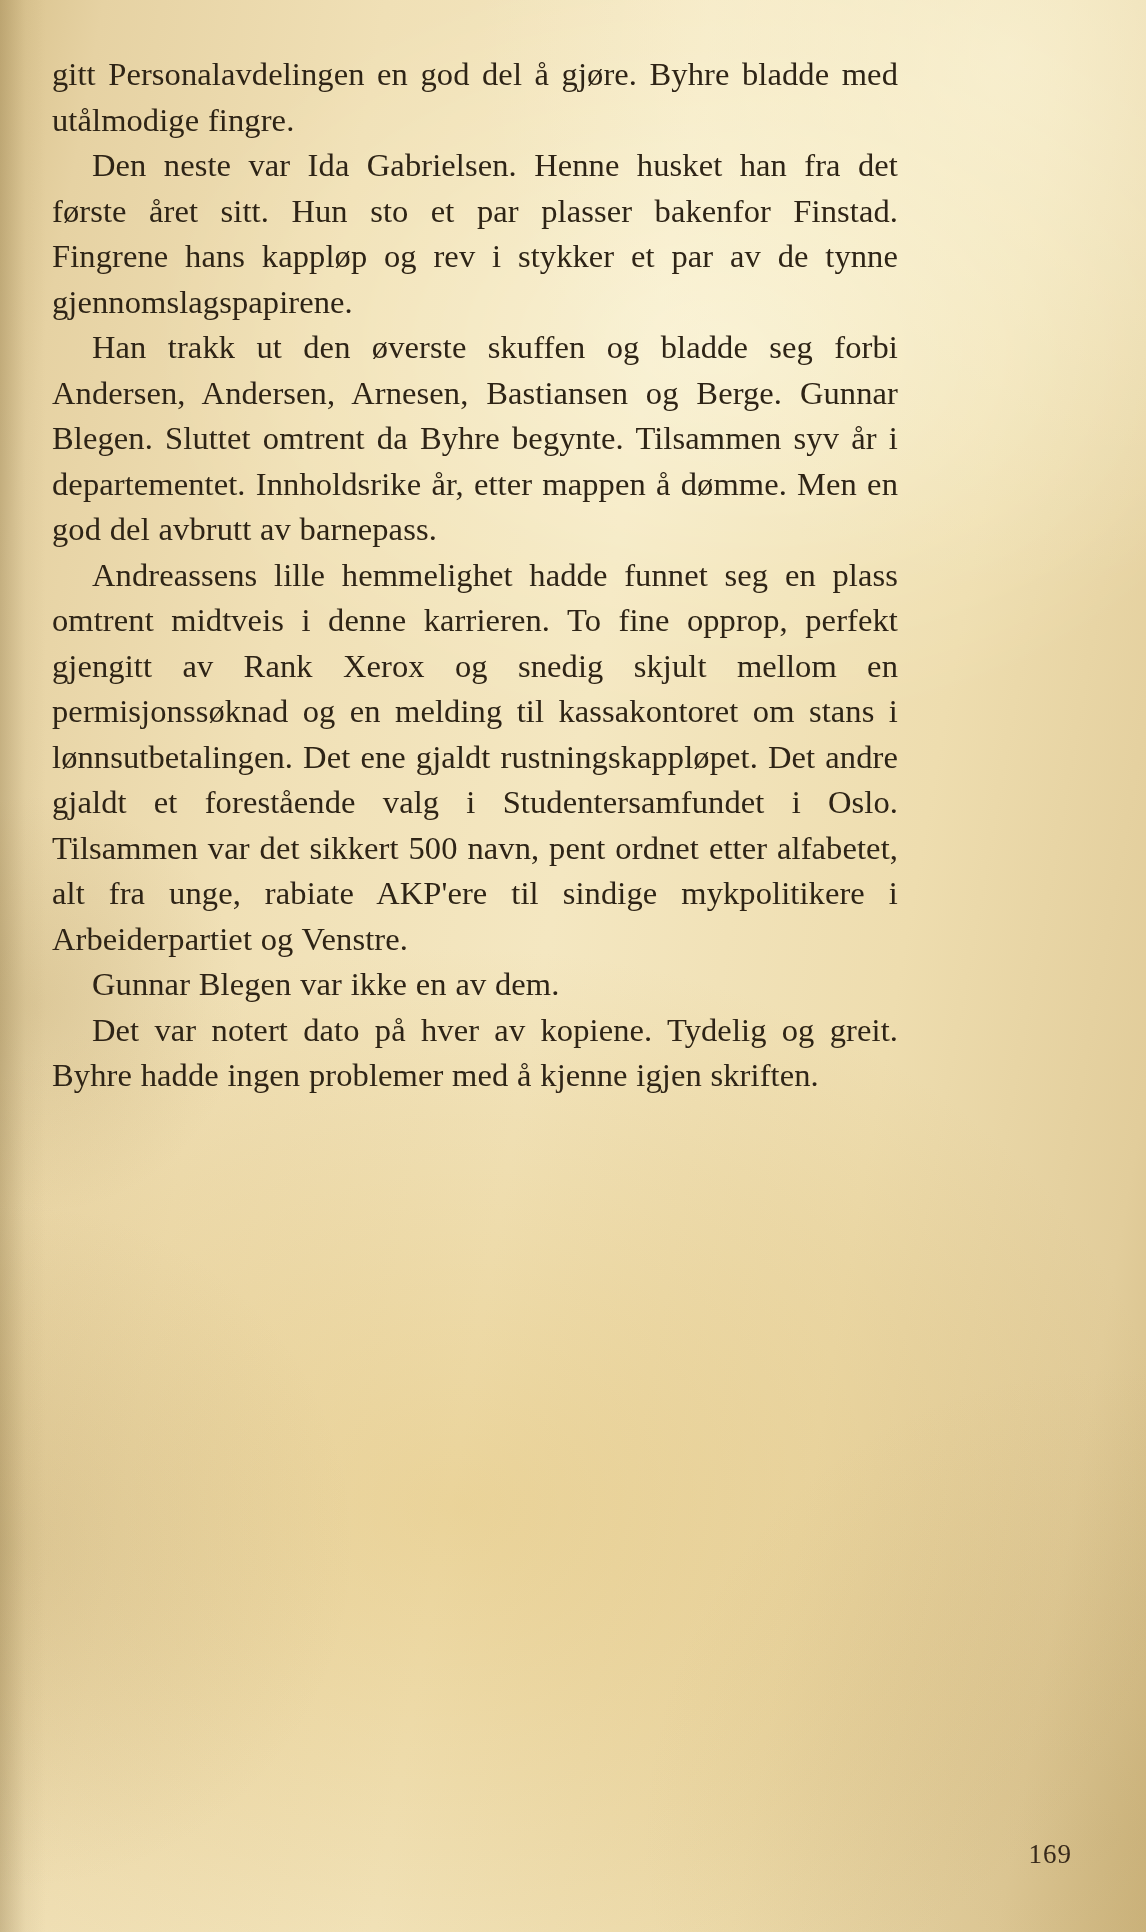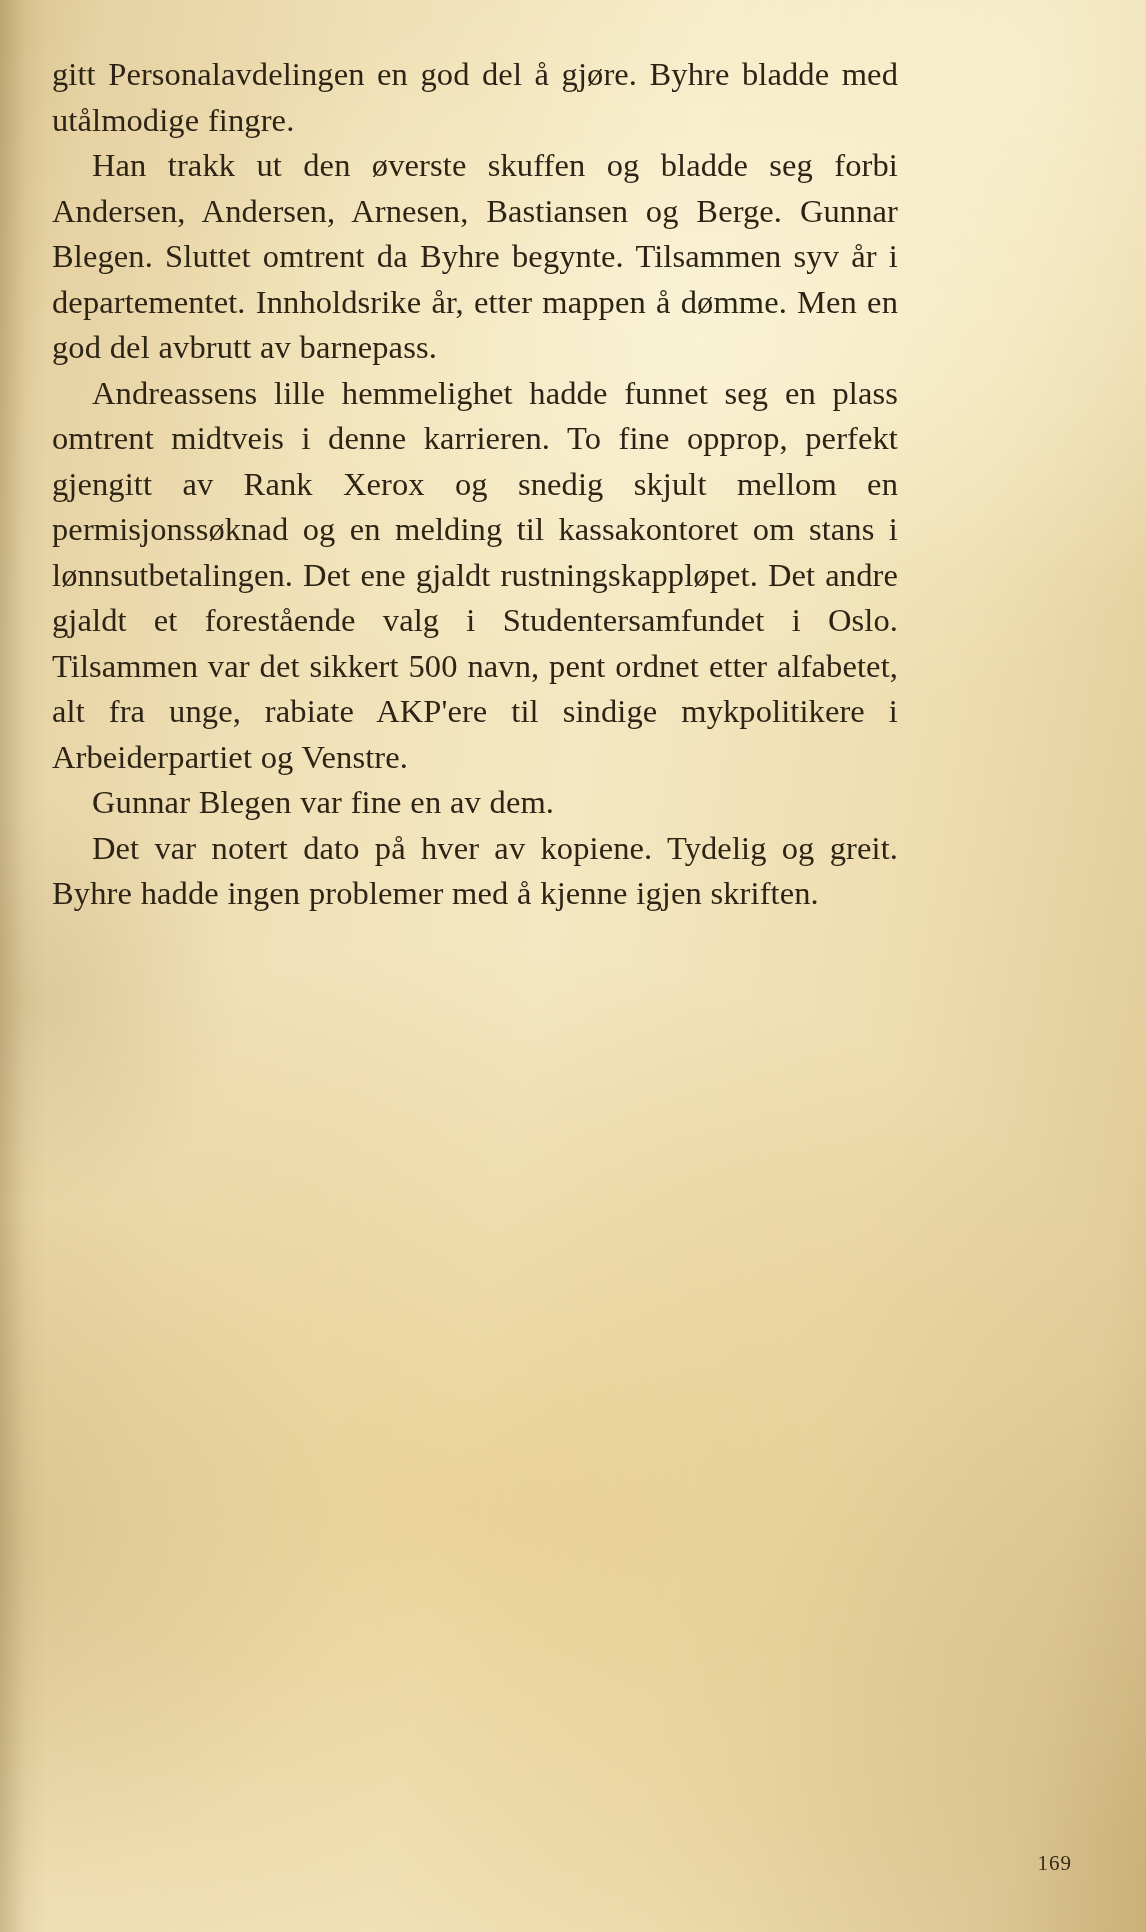--- a/index.html
+++ b/index.html
@@ -74,36 +74,37 @@
     text-indent: 40px;
   }
   
   p.para.cont {
     text-indent: 0;
   }
 
   .page-number {
     position: absolute;
     right: 74px;
-    bottom: 56px;
-    font-size: 21px;
+    bottom: 62px;
+    font-size: 27px;
     color: #37291a;
     font-family: "Liberation Serif", serif;
     letter-spacing: 1px;
     z-index: 3;
   }
 </style>
 </head>
 <body>
 
 <div class="page">
 
   <div class="text-block">
     <p class="para cont">gitt Personalavdelingen en god del å gjøre. Byhre bladde med utålmodige fingre.</p>
+    <p class="para">Den neste var Ida Gabrielsen. Henne husket han fra det første året sitt. Hun sto et par plasser bakenfor Finstad. Fingrene hans kappløp og rev i stykker et par av de tynne gjennomslagspapirene.</p>
     <p class="para">Han trakk ut den øverste skuffen og bladde seg forbi Andersen, Andersen, Arnesen, Bastiansen og Berge. Gunnar Blegen. Sluttet omtrent da Byhre begynte. Tilsammen syv år i departementet. Innholdsrike år, etter mappen å dømme. Men en god del avbrutt av barnepass.</p>
     <p class="para">Andreassens lille hemmelighet hadde funnet seg en plass omtrent midtveis i denne karrieren. To fine opprop, perfekt gjengitt av Rank Xerox og snedig skjult mellom en permisjonssøknad og en melding til kassakontoret om stans i lønnsutbetalingen. Det ene gjaldt rustningskappløpet. Det andre gjaldt et forestående valg i Studentersamfundet i Oslo. Tilsammen var det sikkert 500 navn, pent ordnet etter alfabetet, alt fra unge, rabiate AKP'ere til sindige mykpolitikere i Arbeiderpartiet og Venstre.</p>
-    <p class="para">Gunnar Blegen var fine en av dem.</p>
+    <p class="para">Gunnar Blegen var ikke en av dem.</p>
     <p class="para">Det var notert dato på hver av kopiene. Tydelig og greit. Byhre hadde ingen problemer med å kjenne igjen skriften.</p>
   </div>
 
   <div class="page-number">169</div>
 
 </div>
 
 </body></html>

